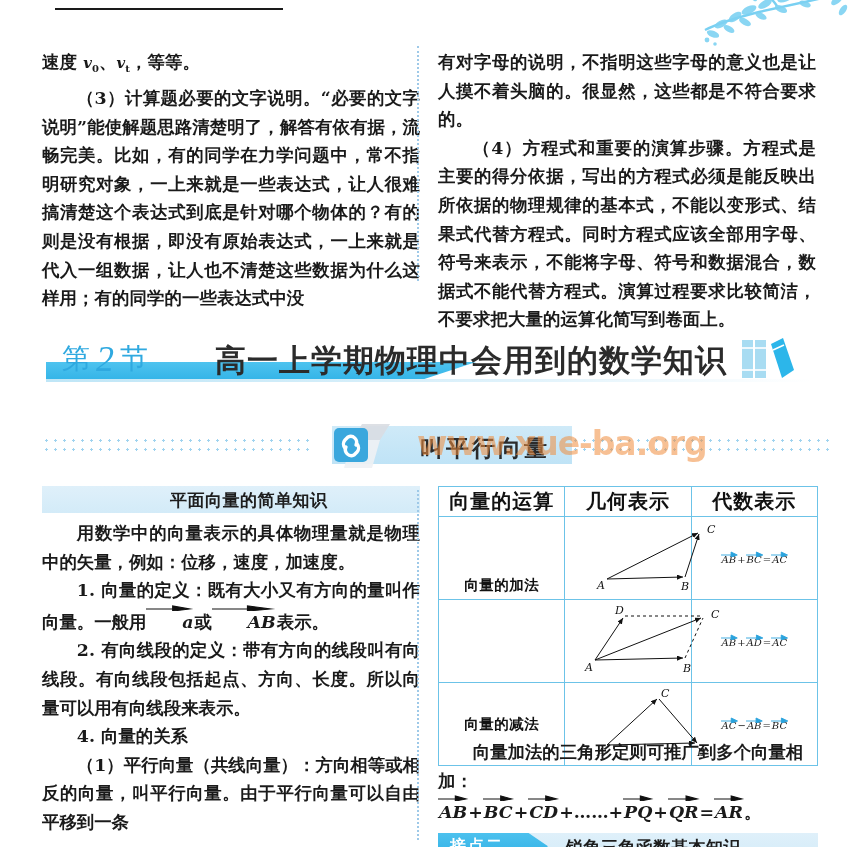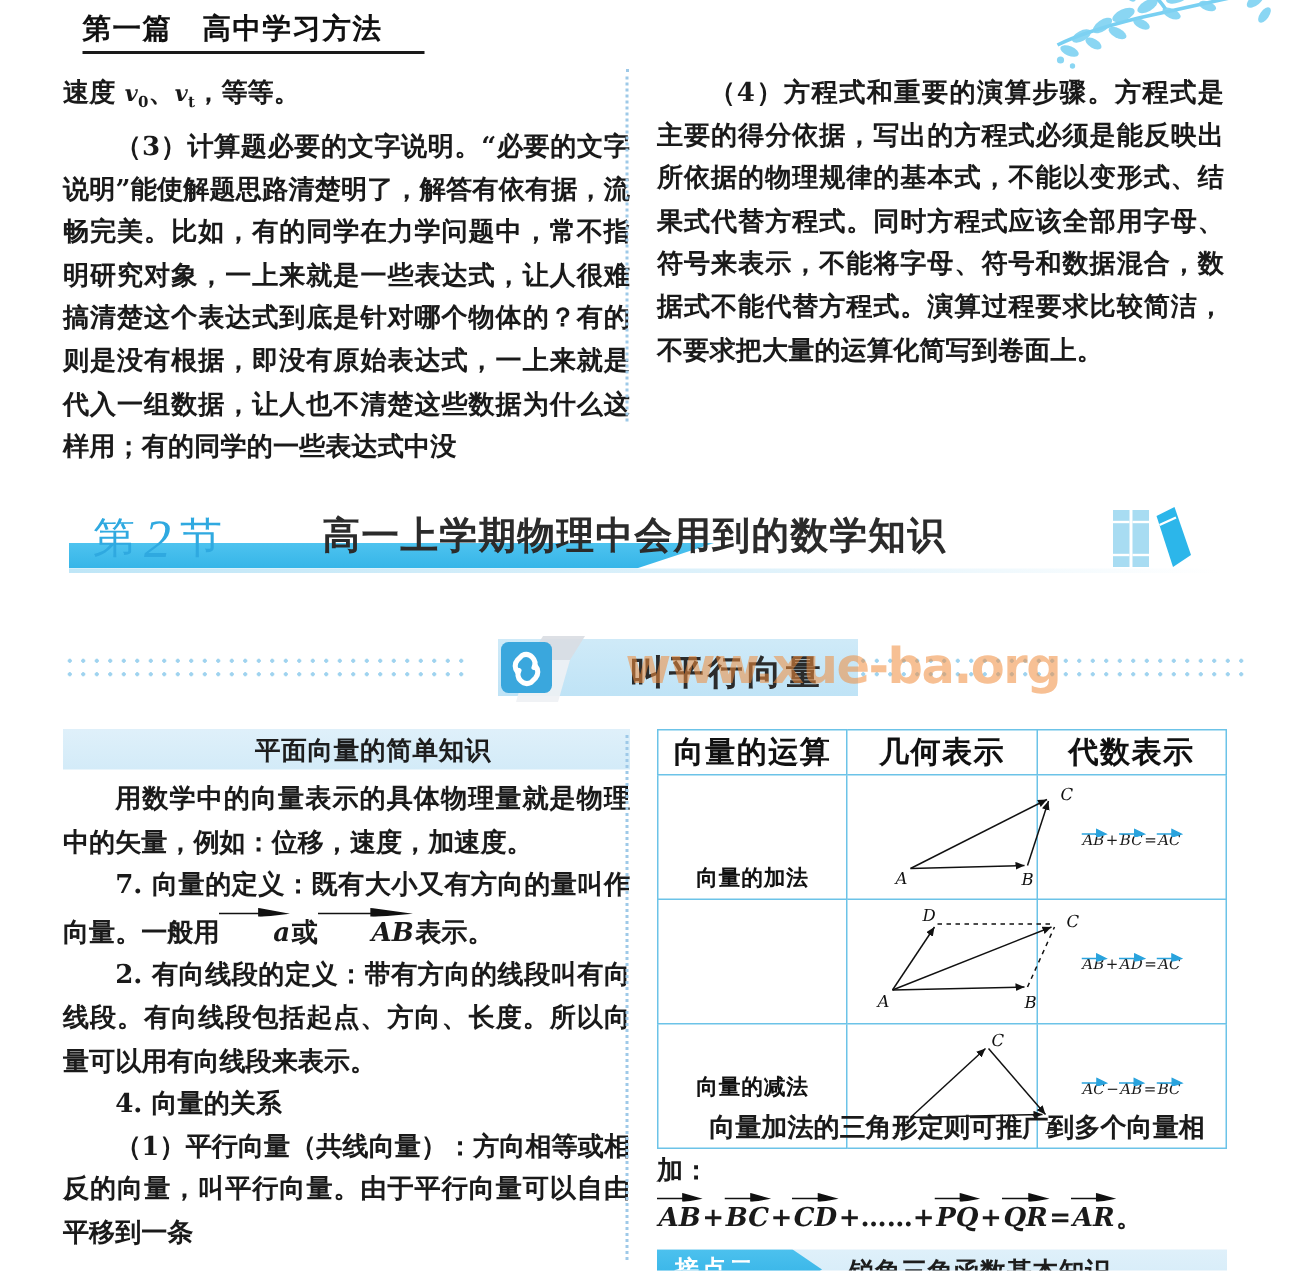--- a/index.html
+++ b/index.html
@@ -69,21 +69,21 @@
     font-size:28px;font-weight:normal;color:#2fa9e0;
     font-family:"DejaVu Serif","Liberation Serif",serif;
     letter-spacing:2px;white-space:nowrap;
   }
   .sb-num .dig{
     font-family:"Liberation Serif",serif;
     font-style:italic;font-size:36px;vertical-align:-3px;padding:0 4px;
   }
   .sb-title{
     position:absolute;left:215px;top:22px;
-    font-size:25px;font-weight:bold;color:#2b2b2b;
+    font-size:31px;font-weight:bold;color:#2b2b2b;
     font-family:"DejaVu Sans","Liberation Sans",sans-serif;
     letter-spacing:1px;white-space:nowrap;
   }
   .sb-books{position:absolute;left:740px;top:18px;}
 
   
   .kbar{position:absolute;left:42px;top:424px;width:790px;height:44px;}
   .kdots{
     position:absolute;top:12px;height:18px;
     background-image:
@@ -189,21 +189,20 @@
   }
   .bigformula{font-size:18px;white-space:nowrap;}
   .jd2{margin-top:6px;}
 </style>
 </head>
 <body>
 
 <div class="page">
 
   <div class="runhead">
-    <div class="rh-text">第一篇　高中学习方法</div>
     <div class="rh-rule"></div>
   </div>
 
   <svg class="ornament" viewBox="0 0 250 70">
     <g fill="none" stroke="#62c8f0" stroke-width="2.4" opacity="0.85">
       <path d="M250 6 C215 14 185 20 150 28 C130 33 112 38 96 46"></path>
       <path d="M168 22 C160 10 150 4 140 0"></path>
     </g>
     <g fill="#7ed2f2" opacity="0.9">
       <ellipse cx="112" cy="40" rx="7" ry="3.4" transform="rotate(-28 112 40)"></ellipse>
@@ -226,20 +225,21 @@
       <circle cx="106" cy="60" r="1.8"></circle>
     </g>
   </svg>
 
   <div class="cols">
     <div class="col col-l">
       <p>速度&nbsp;<var class="vsym">v</var><sub>0</sub>、<var class="vsym">v</var><sub>t</sub>，等等。</p>
       <p class="ind">（3）计算题必要的文字说明。“必要的文字说明”能使解题思路清楚明了，解答有依有据，流畅完美。比如，有的同学在力学问题中，常不指明研究对象，一上来就是一些表达式，让人很难搞清楚这个表达式到底是针对哪个物体的？有的则是没有根据，即没有原始表达式，一上来就是代入一组数据，让人也不清楚这些数据为什么这样用；有的同学的一些表达式中没</p>
     </div>
     <div class="col col-r">
+      <p>有对字母的说明，不指明这些字母的意义也是让人摸不着头脑的。很显然，这些都是不符合要求的。</p>
       <p class="ind">（4）方程式和重要的演算步骤。方程式是主要的得分依据，写出的方程式必须是能反映出所依据的物理规律的基本式，不能以变形式、结果式代替方程式。同时方程式应该全部用字母、符号来表示，不能将字母、符号和数据混合，数据式不能代替方程式。演算过程要求比较简洁，不要求把大量的运算化简写到卷面上。</p>
     </div>
   </div>
   <div class="coldiv"></div>
 
   <div class="sectionbar">
     <div class="sb-tri"></div>
     <div class="sb-underline"></div>
     <div class="sb-num"><span>第</span><span class="dig">2</span><span>节</span></div>
     <div class="sb-title">高一上学期物理中会用到的数学知识</div>
@@ -272,21 +272,21 @@
   </div>
   <div class="watermark">www.xue-ba.org</div>
 
   <div class="lower">
 
     <div class="lcol lcol-l">
       <div class="jd">
         <div class="jd-title">平面向量的简单知识</div>
       </div>
       <p class="ind">用数学中的向量表示的具体物理量就是物理中的矢量，例如：位移，速度，加速度。</p>
-      <p class="ind"><span>7. 向量的定义：既有大小又有方向的量叫作向量。一般用</span><span class="vec"><span class="bar">
+      <p class="ind"><span>1. 向量的定义：既有大小又有方向的量叫作向量。一般用</span><span class="vec"><span class="bar">
               <svg viewBox="0 0 24 6" preserveAspectRatio="none">
                 <path d="M0 4 H18 M13 1 L21 4 L13 6 Z" stroke="#111" stroke-width="1" fill="#111"></path>
               </svg>
             </span><span>a</span></span><span>或</span><span class="vec"><span class="bar">
               <svg viewBox="0 0 24 6" preserveAspectRatio="none">
                 <path d="M0 4 H18 M13 1 L21 4 L13 6 Z" stroke="#111" stroke-width="1" fill="#111"></path>
               </svg>
             </span><span>AB</span></span><span>表示。</span></p>
       <p class="ind">2. 有向线段的定义：带有方向的线段叫有向线段。有向线段包括起点、方向、长度。所以向量可以用有向线段来表示。</p>
       <p class="ind">4. 向量的关系</p>

